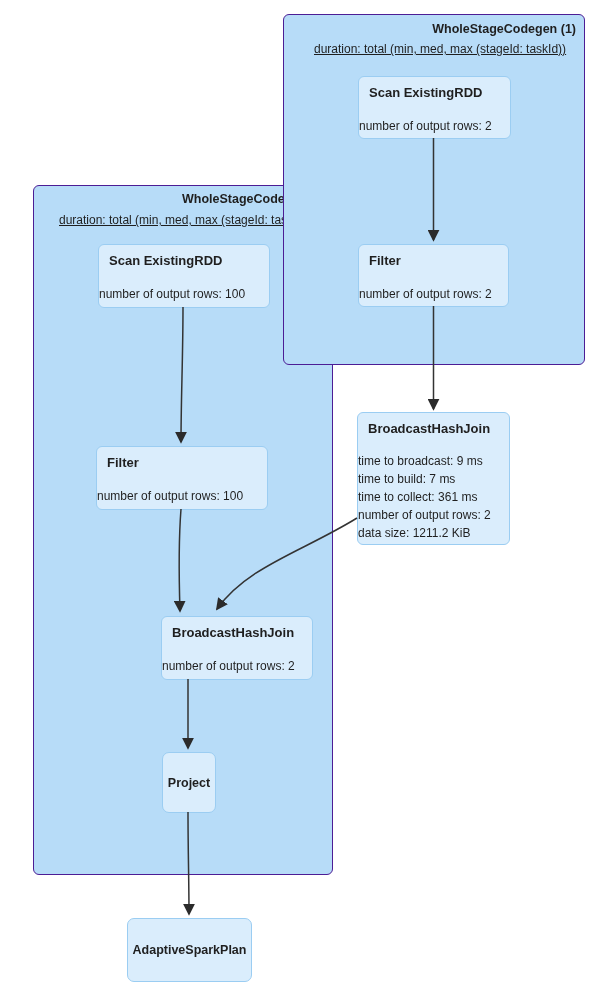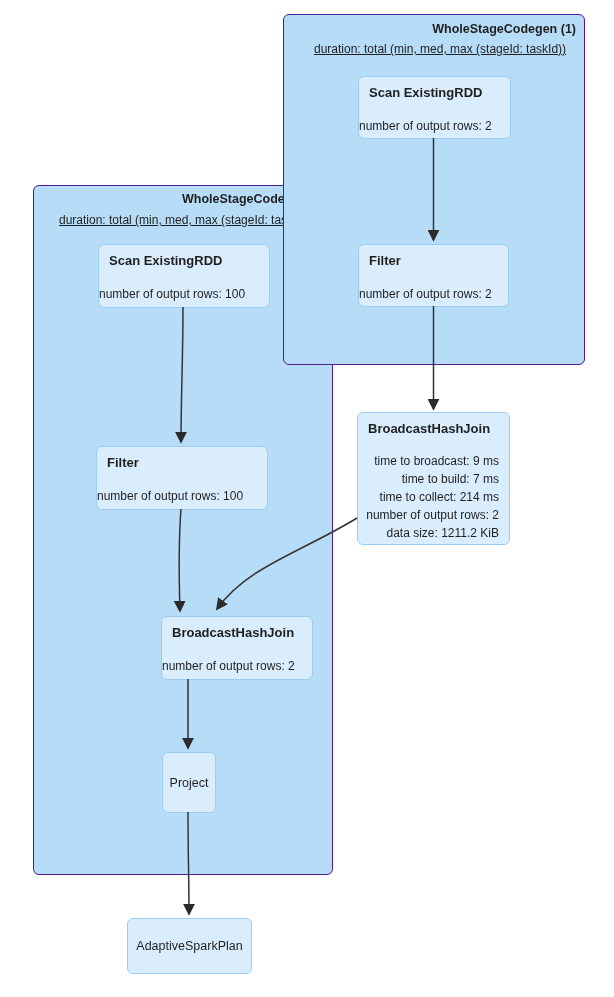--- a/index.html
+++ b/index.html
@@ -24,35 +24,35 @@
     position:absolute; background:#daedfc; border:1px solid #9bcdf2;
     border-radius:6px; font-size:12px; overflow:hidden;
   }
   .node-title {
     font-weight:700; font-size:13px; line-height:15px;
     padding:8px 10px 0 10px; white-space:nowrap;
   }
   .node-metrics { margin-top:18px; padding:0 10px 8px 0; }
   .node.tall .node-metrics { margin-top:16px; }
   .metric { line-height:17px; white-space:nowrap; }
-  .node.tall .metric { line-height:18px;text-align:right; }
+  .node.tall .metric { line-height:18px; }
   .node.label-only {
     display:flex; align-items:center; justify-content:center;
-    font-weight:400; font-size:12.5px; white-space:nowrap;
+    font-weight:700; font-size:12.5px; white-space:nowrap;border-radius:7px;
   }
   #cluster-codegen2 { left:33px;  top:185px; width:300px; height:690px; z-index:1; }
   #cluster-codegen1 { left:283px; top:14px;  width:302px; height:351px; z-index:2; }
   #node-scan2   { left:64px;  top:58px;  width:172px; height:64px; }
   #node-filter2 { left:62px;  top:260px; width:172px; height:64px; }
   #node-bhj     { left:79px;  top:430px; width:152px; height:64px;margin-left:48px; }
   #node-project { left:128px; top:566px; width:54px;  height:61px; }
   #node-scan1   { left:74px;  top:61px;  width:153px; height:63px; }
   #node-filter1 { left:74px;  top:229px; width:151px; height:63px; }
   #node-bex     { left:357px; top:412px; width:153px; height:133px; z-index:3; }
-  #node-asp     { left:127px; top:918px; width:125px; height:56px; z-index:3; }
+  #node-asp     { left:127px; top:918px; width:125px; height:64px; z-index:3; }
   #edges { position:absolute; left:0; top:0; z-index:10; pointer-events:none; }
 </style>
 </head>
 <body>
 
 <div class="canvas">
 
   <div class="cluster" id="cluster-codegen2">
     <div class="cluster-title" style="left:148px; top:6px;">WholeStageCodegen</div>
     <div class="cluster-dur" style="left:25px; top:27px;">duration: total (min, med, max (stageId: taskId))</div>
@@ -100,21 +100,21 @@
         <div class="metric">number of output rows: 2</div>
       </div>
     </div>
   </div>
 
   <div class="node tall" id="node-bex">
     <div class="node-title">BroadcastHashJoin</div>
     <div class="node-metrics">
       <div class="metric">time to broadcast: 9 ms</div>
       <div class="metric">time to build: 7 ms</div>
-      <div class="metric">time to collect: 214 ms</div>
+      <div class="metric">time to collect: 361 ms</div>
       <div class="metric">number of output rows: 2</div>
       <div class="metric">data size: 1211.2 KiB</div>
     </div>
   </div>
 
   <div class="node label-only" id="node-asp">
     <span>AdaptiveSparkPlan</span>
   </div>
 
   <svg id="edges" width="614" height="997" viewBox="0 0 614 997">

